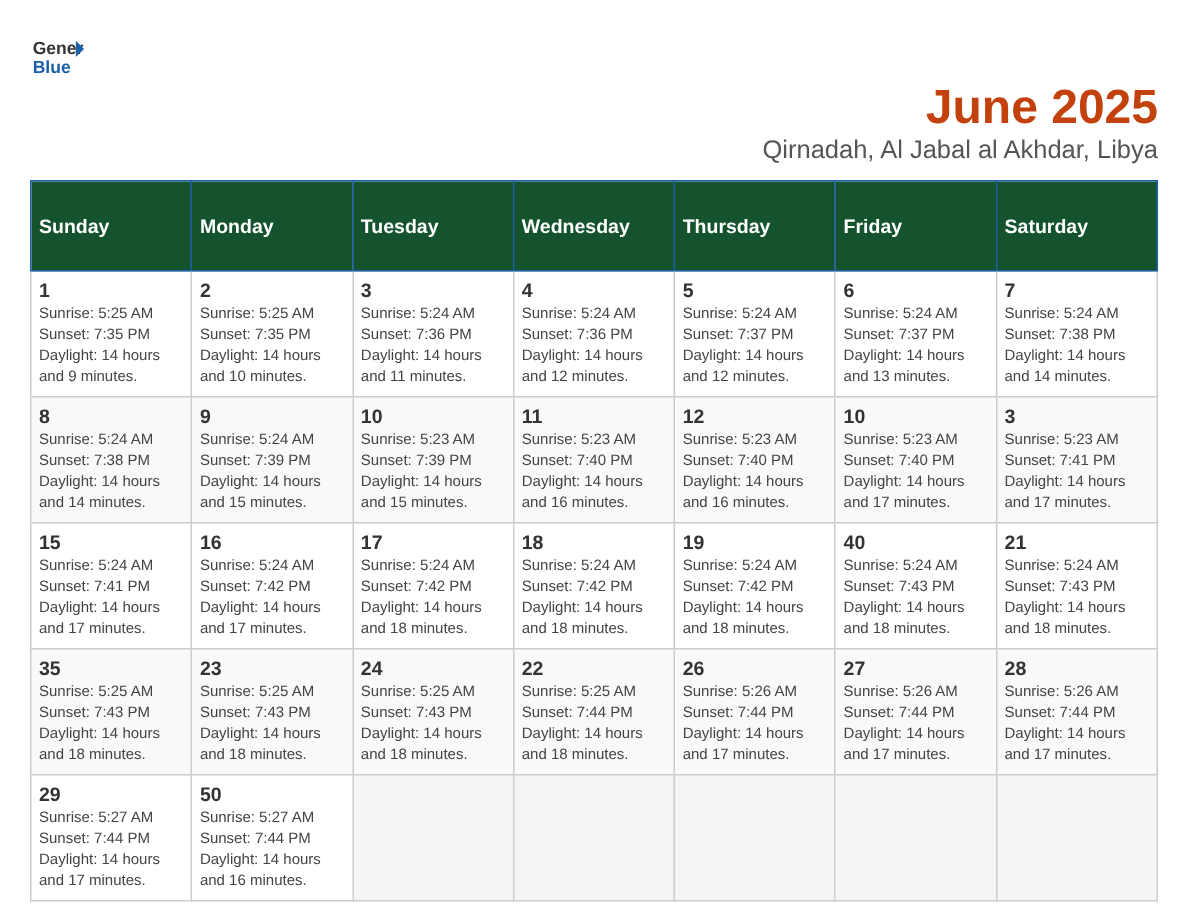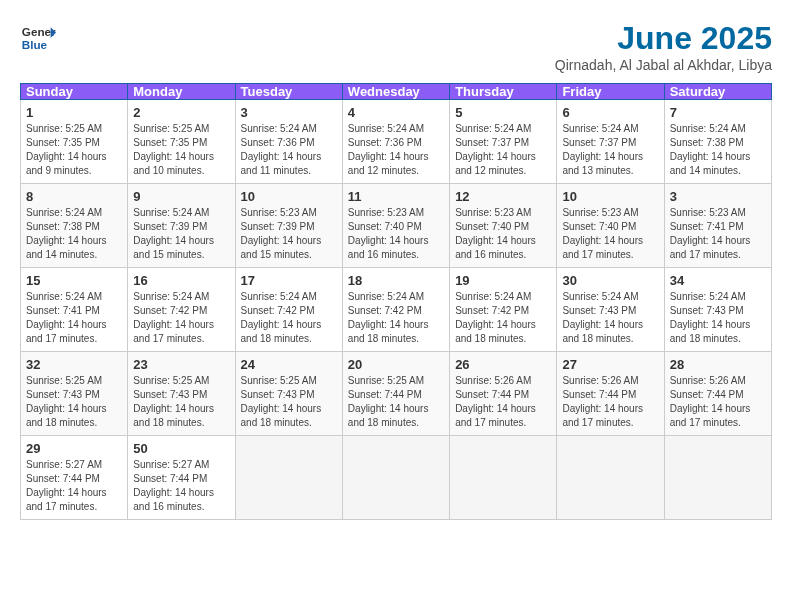--- a/index.html
+++ b/index.html
@@ -24,35 +24,36 @@
     .logo-icon {
       width: 36px;
       height: 36px;
     }
     .title-area {
       text-align: right;
     }
     .main-title {
       font-size: 32px;
       font-weight: bold;
-      color: #0369a1;
+      color: #c2410c;
+      margin-top: 33px;
     }
     .subtitle {
-      font-size: 14px;
+      font-size: 17px;
       color: #555;
     }
     .calendar {
       width: 100%;
       border-collapse: collapse;
       font-size: 11px;
     }
     .calendar th {
-      background-color: #8b5cf6;
+      background-color: #14532d;
       color: #fff;
-      padding: 0 5px;
+      padding: 22px 5px;
       text-align: left;
       font-size: 13px;
       font-weight: bold;
       border: 1px solid #1a5fa8;
     }
     .calendar td {
       border: 1px solid #ccc;
       vertical-align: top;
       padding: 5px;
       width: 107px;
@@ -221,53 +222,53 @@
 Sunset: 7:42 PM
 Daylight: 14 hours and 18 minutes.</div>
         </td>
         <td>
           <span class="day-num">19</span>
           <div class="day-info" style="white-space: pre-line;">Sunrise: 5:24 AM
 Sunset: 7:42 PM
 Daylight: 14 hours and 18 minutes.</div>
         </td>
         <td>
-          <span class="day-num">30</span>
-          <div class="day-info" style="white-space: pre-line;">Sunrise: 5:24 AM
-Sunset: 7:43 PM
-Daylight: 14 hours and 18 minutes.</div>
-        </td>
-        <td>
-          <span class="day-num">34</span>
+          <span class="day-num">40</span>
+          <div class="day-info" style="white-space: pre-line;">Sunrise: 5:24 AM
+Sunset: 7:43 PM
+Daylight: 14 hours and 18 minutes.</div>
+        </td>
+        <td>
+          <span class="day-num">21</span>
           <div class="day-info" style="white-space: pre-line;">Sunrise: 5:24 AM
 Sunset: 7:43 PM
 Daylight: 14 hours and 18 minutes.</div>
         </td>
       </tr>
       <tr class="row-bg-alt">
         <td>
-          <span class="day-num">32</span>
+          <span class="day-num">35</span>
           <div class="day-info" style="white-space: pre-line;">Sunrise: 5:25 AM
 Sunset: 7:43 PM
 Daylight: 14 hours and 18 minutes.</div>
         </td>
         <td>
           <span class="day-num">23</span>
           <div class="day-info" style="white-space: pre-line;">Sunrise: 5:25 AM
 Sunset: 7:43 PM
 Daylight: 14 hours and 18 minutes.</div>
         </td>
         <td>
           <span class="day-num">24</span>
           <div class="day-info" style="white-space: pre-line;">Sunrise: 5:25 AM
 Sunset: 7:43 PM
 Daylight: 14 hours and 18 minutes.</div>
         </td>
         <td>
-          <span class="day-num">20</span>
+          <span class="day-num">22</span>
           <div class="day-info" style="white-space: pre-line;">Sunrise: 5:25 AM
 Sunset: 7:44 PM
 Daylight: 14 hours and 18 minutes.</div>
         </td>
         <td>
           <span class="day-num">26</span>
           <div class="day-info" style="white-space: pre-line;">Sunrise: 5:26 AM
 Sunset: 7:44 PM
 Daylight: 14 hours and 17 minutes.</div>
         </td>

